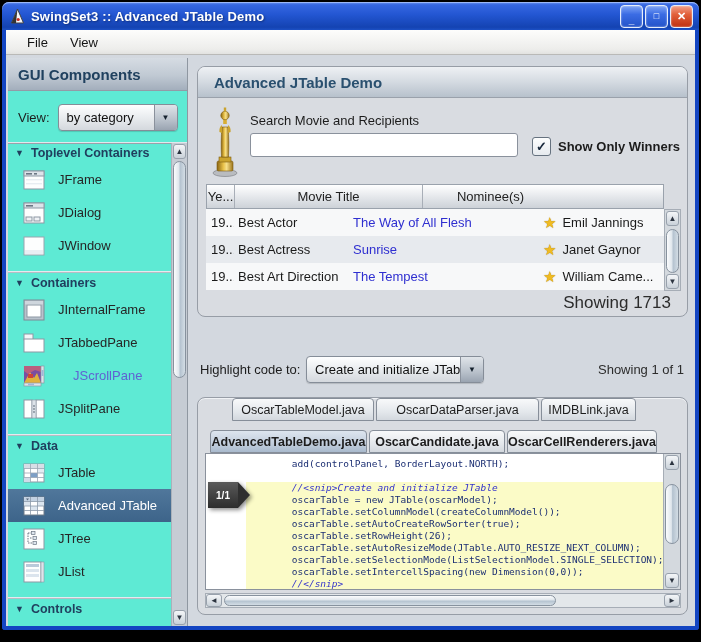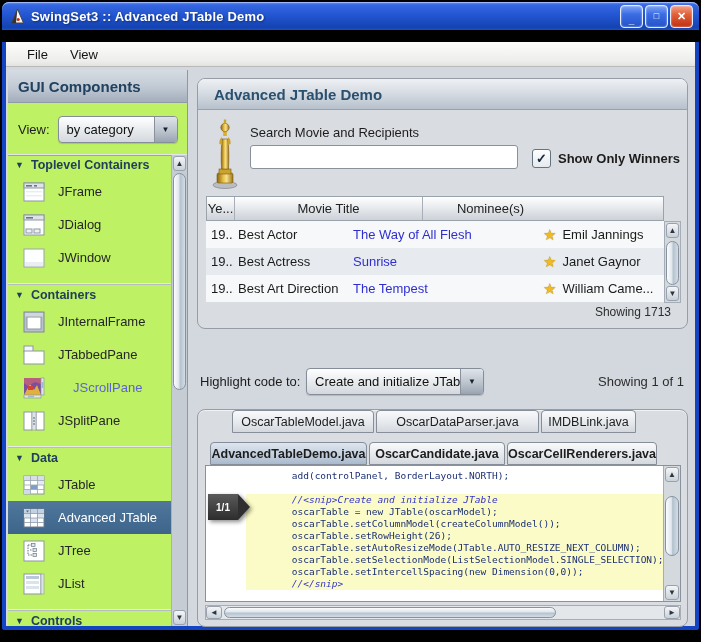--- a/index.html
+++ b/index.html
@@ -13,29 +13,29 @@
   .app-icon{width:17px;height:17px;margin:0 5px 0 7px;flex:none;}
   .title-text{color:#fff;font-weight:bold;font-size:13px;text-shadow:1px 1px 2px #10307e;letter-spacing:.2px;}
   .winbtns{margin-left:auto;display:flex;gap:2px;padding-right:6px;}
   .winbtn{width:21px;height:21px;border-radius:4px;border:1px solid #e7eefb;display:flex;align-items:center;justify-content:center;
     color:#fff;font-size:11px;font-weight:bold;line-height:1;box-shadow:inset 0 0 2px rgba(255,255,255,.7);}
   .winbtn.min,.winbtn.max{background:linear-gradient(180deg,#7da3f5 0%,#3b6ce4 40%,#2353c9 100%);}
   .winbtn.close{background:linear-gradient(180deg,#f2a088 0%,#e2603a 40%,#c03010 100%);}
   .winbtn.min span{align-self:flex-end;margin-bottom:2px;font-size:10px;}
   .winbtn.max span{font-size:9px;border:0;}
   .winbody{position:absolute;top:28px;left:0;right:0;bottom:0;background:#d3d8df;
-    border:4px solid #1345c2;border-top:none;border-radius:0 0 3px 3px;margin-top:12px;}
+    border:4px solid #1345c2;border-top:none;border-radius:0 0 3px 3px;}
   .menubar{position:absolute;top:0;left:0;right:0;height:24px;
     background:linear-gradient(180deg,#fdfdfc 0%,#ededeb 80%,#e2e2e0 100%);border-bottom:1px solid #b9b9b7;
     display:flex;align-items:center;padding-left:12px;gap:4px;}
   .menu-item{font-size:13px;color:#141414;padding:2px 9px;}
   .content{position:absolute;top:25px;left:0;right:0;bottom:0;}
 
   
-  .sidebar{position:absolute;left:2px;top:3px;width:179px;bottom:0;background:#bef264;
+  .sidebar{position:absolute;left:2px;top:3px;width:179px;bottom:0;background:#5eead4;
     border-right:1px solid #8f97a1;overflow:hidden;}
   .sb-header{height:32px;background:linear-gradient(180deg,#d6dce3 0%,#c0c9d3 55%,#a3aebc 100%);
     border-bottom:1px solid #939ba6;display:flex;align-items:center;padding-left:10px;
     font-weight:bold;font-size:15px;color:#20415f;}
   .sb-viewrow{height:52px;display:flex;align-items:center;padding-left:10px;gap:8px;border-bottom:1px solid #9aa1ab;
     box-shadow:inset 0 -1px 0 #e3e7ec;}
   .sb-viewrow .lbl{font-size:13px;color:#1d1d1d;}
   .combo{height:25px;border:1px solid #858d98;border-radius:4px;display:flex;align-items:center;
     background:linear-gradient(180deg,#feffff 0%,#e9ecef 50%,#d4d8dd 100%);box-shadow:0 1px 1px rgba(0,0,0,.15);}
   .combo .val{flex:1;font-size:13px;color:#111;padding:0 8px;white-space:nowrap;overflow:hidden;}
@@ -88,21 +88,21 @@
   .otable .row.odd{background:#f7f8f9;}
   .otable .row.even{background:#e7eaee;}
   .cell{overflow:hidden;white-space:nowrap;box-sizing:border-box;}
   .c-year{width:28px;padding-left:5px;}
   .c-cat{width:107px;padding-left:4px;}
   .c-movie{width:188px;padding-left:12px;color:#2f2fd0;}
   .c-nom{width:135px;display:flex;align-items:center;gap:6px;padding-left:14px;}
   .star{color:#f0bb22;font-size:15px;text-shadow:0 0 1px #8a6400;line-height:1;}
   .t-scroll{position:absolute;left:466px;top:142px;width:17px;height:82px;background:#d4d9de;
     border:1px solid #a6adb6;box-sizing:border-box;}
-  .showing-table{position:absolute;right:16px;top:226px;font-size:12px;color:#2c2c2c;}
+  .showing-table{position:absolute;right:16px;top:226px;font-size:17px;color:#2c2c2c;}
 
   
   .hl-row{position:absolute;left:9px;top:300px;width:489px;height:28px;}
   .hl-row .lbl{position:absolute;left:3px;top:7px;font-size:13px;color:#1c1c1c;}
   .hl-combo{position:absolute;left:109px;top:1px;width:176px;}
   .hl-status{position:absolute;right:2px;top:7px;font-size:13px;color:#2c2c2c;}
 
   
   .code-panel{position:absolute;left:9px;top:342px;width:489px;height:216px;background:#d9dce1;
     border:1px solid #979da6;border-radius:8px;box-shadow:inset 0 1px 0 #f0f2f5;}
@@ -441,20 +441,21 @@
             <div class="tab" style="width:150px">OscarCellRenderers.java</div>
           </div>
 
           <div class="code-box">
             <div class="code-lines">
               <div class="code-line">        add(controlPanel, BorderLayout.NORTH);</div>
               <div class="code-line"></div>
               <div class="code-line hl cm">        //&lt;snip&gt;Create and initialize JTable</div>
               <div class="code-line hl">        oscarTable = new JTable(oscarModel);</div>
               <div class="code-line hl">        oscarTable.setColumnModel(createColumnModel());</div>
+              <div class="code-line hl">        oscarTable.setAutoCreateRowSorter(true);</div>
               <div class="code-line hl">        oscarTable.setRowHeight(26);</div>
               <div class="code-line hl">        oscarTable.setAutoResizeMode(JTable.AUTO_RESIZE_NEXT_COLUMN);</div>
               <div class="code-line hl">        oscarTable.setSelectionMode(ListSelectionModel.SINGLE_SELECTION);</div>
               <div class="code-line hl">        oscarTable.setIntercellSpacing(new Dimension(0,0));</div>
               <div class="code-line hl cm">        //&lt;/snip&gt;</div>
             </div>
             <div class="marker">1/1</div>
             <div class="v-scroll">
               <div class="sbtn" style="top:1px">
                   <span>▲</span>

